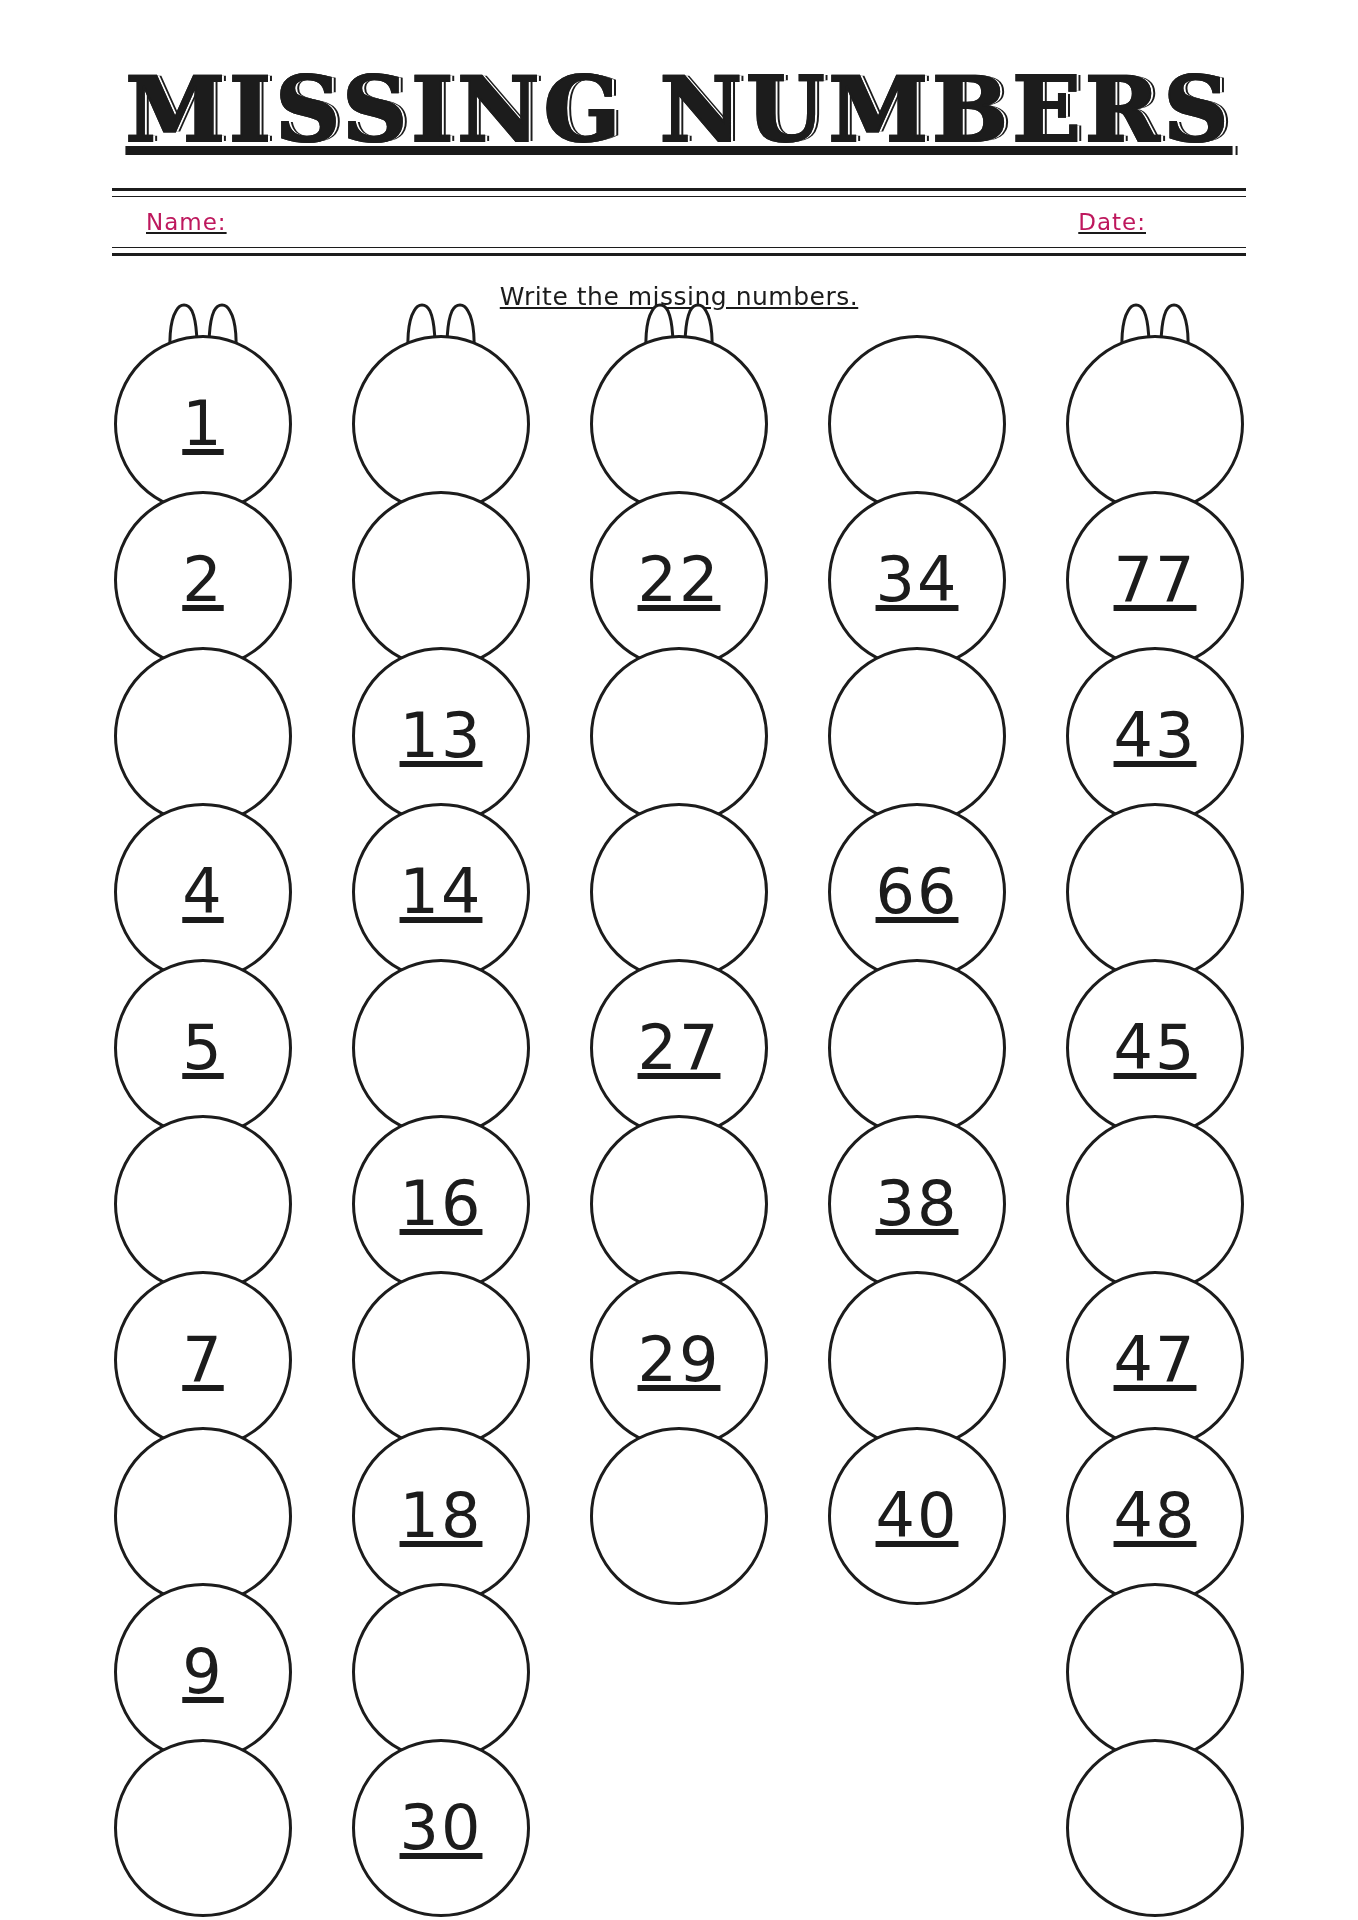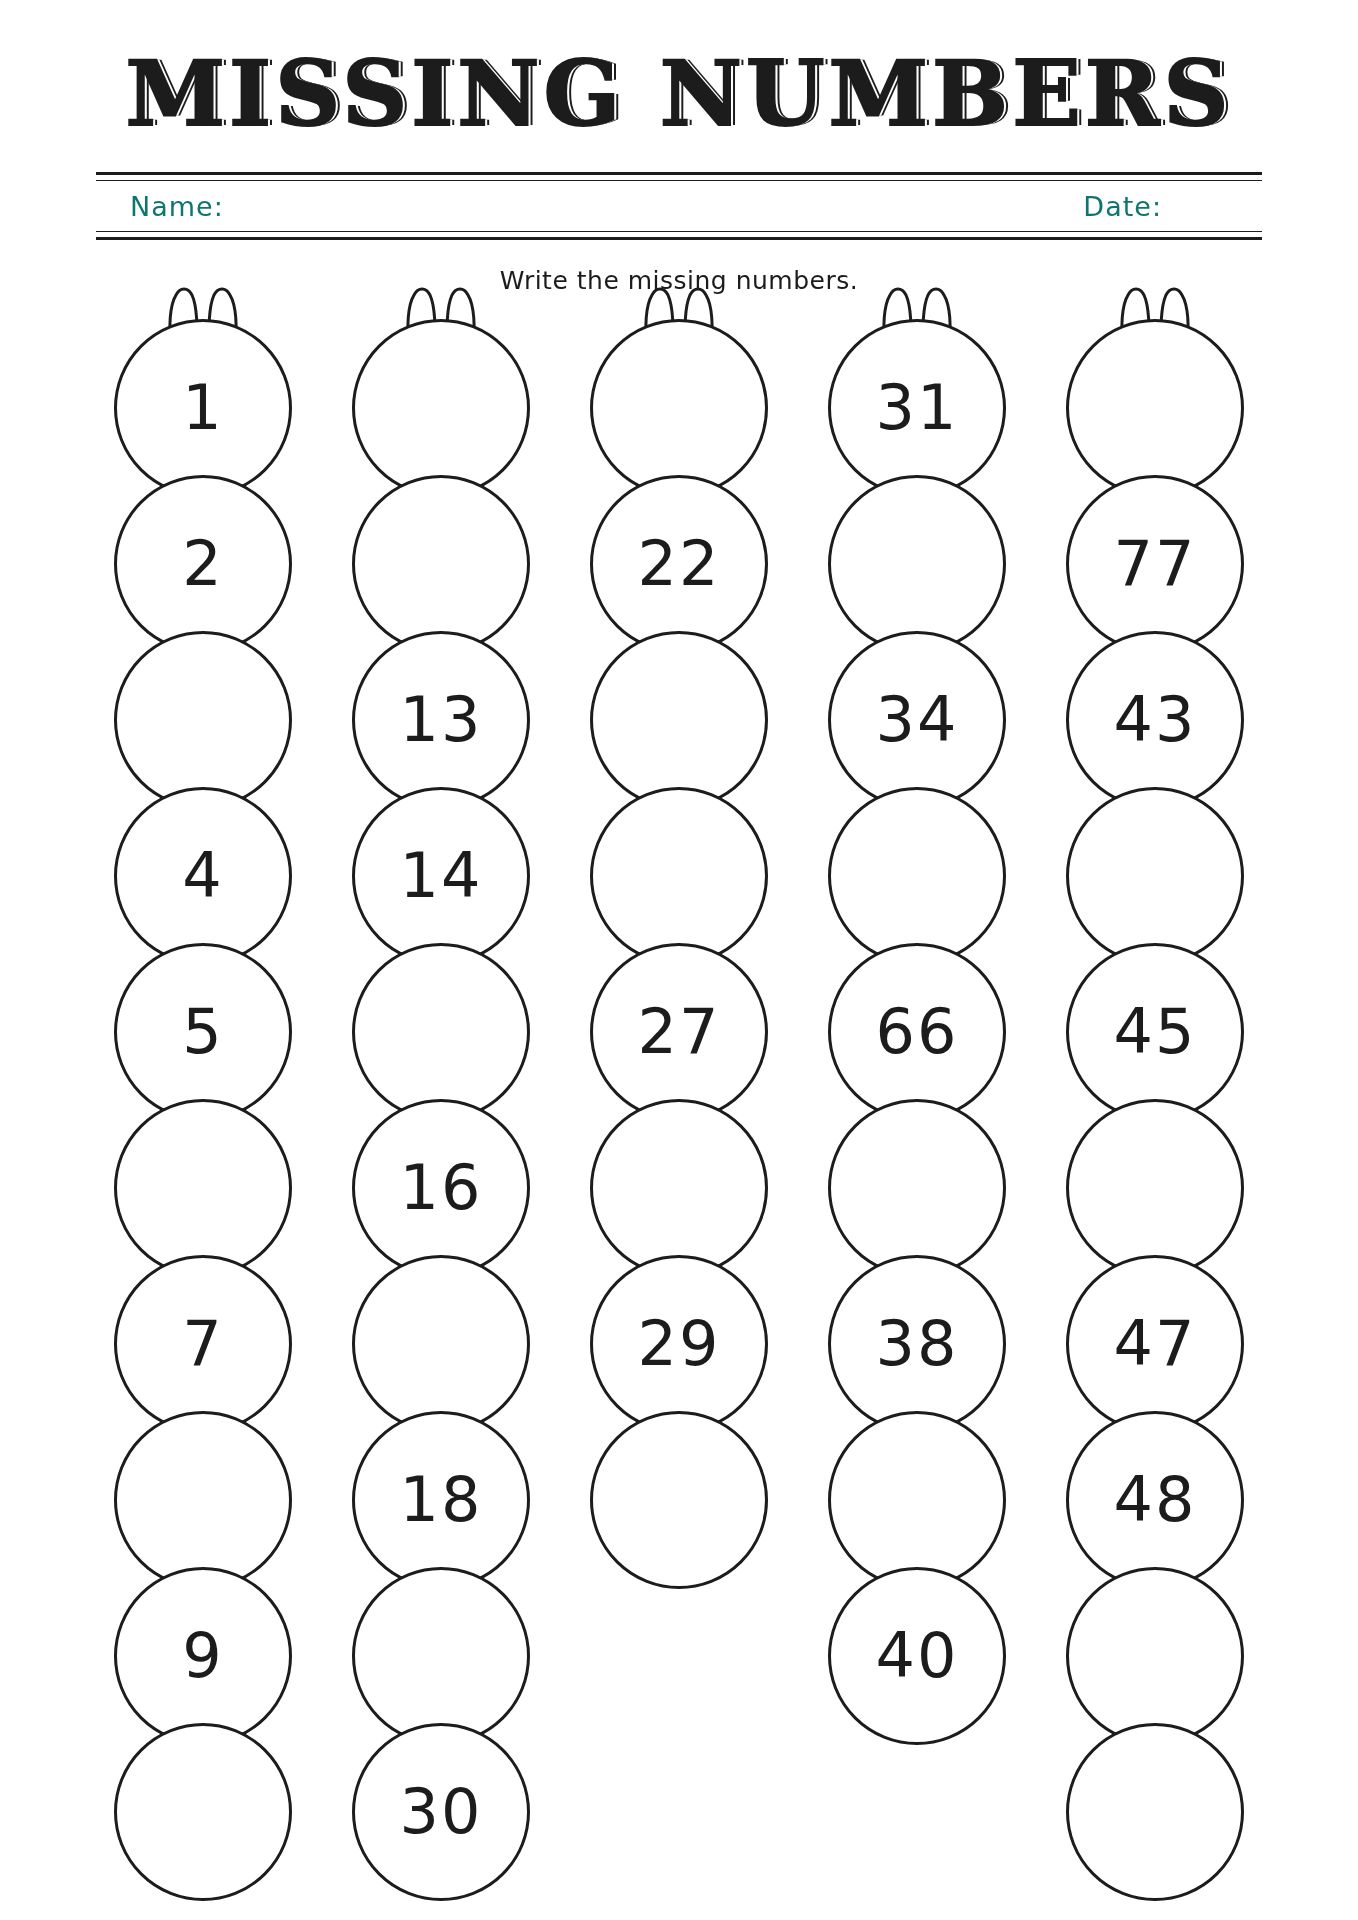--- a/index.html
+++ b/index.html
@@ -12,21 +12,22 @@
     height: 1920px;
     font-family: "DejaVu Sans", sans-serif;
     color: #1a1a1a;
     overflow: hidden;
   }
   .page {
     position: relative;
     width: 1358px;
     height: 1920px;
     box-sizing: border-box;
-    padding: 0;
+    padding: 16px;
+    text-decoration: underline;
   }
 
   
   .title-wrap {
     padding-top: 48px;
     text-align: center;
   }
   .title {
     font-family: "DejaVu Serif", serif;
     font-weight: bold;
@@ -67,23 +68,23 @@
   }
   .band-inner {
     display: flex;
     justify-content: space-between;
     align-items: center;
     height: 62px;
     padding: 0 34px;
   }
   .field-label {
     font-family: "DejaVu Sans", sans-serif;
-    font-size: 27px;
+    font-size: 23px;
     letter-spacing: 1px;
-    color: #0f766e;
+    color: #be185d;
   }
   .field-label.date {
     margin-right: 66px;
   }
 
   
   .instruction {
     text-align: center;
     font-family: "DejaVu Sans", sans-serif;
     font-size: 25px;
@@ -287,67 +288,59 @@
           <div class="circle"></div>
           <span class="num">29</span>
         </div>
         <div class="cell">
           <div class="circle"></div>
           <span class="num empty"></span>
         </div>
       </div>
       <div class="column">
         <div class="cell">
+          <div class="circle"></div>
+          <span class="num empty"></span>
+        </div>
+        <div class="cell">
+          <div class="circle"></div>
+          <span class="num">34</span>
+        </div>
+        <div class="cell">
+          <div class="circle"></div>
+          <span class="num empty"></span>
+        </div>
+        <div class="cell">
+          <div class="circle"></div>
+          <span class="num">66</span>
+        </div>
+        <div class="cell">
+          <div class="circle"></div>
+          <span class="num empty"></span>
+        </div>
+        <div class="cell">
+          <div class="circle"></div>
+          <span class="num">38</span>
+        </div>
+        <div class="cell">
+          <div class="circle"></div>
+          <span class="num empty"></span>
+        </div>
+        <div class="cell">
+          <div class="circle"></div>
+          <span class="num">40</span>
+        </div>
+      </div>
+      <div class="column">
+        <div class="cell">
           <div class="ears"><svg width="178" height="70" viewBox="0 0 178 70">
               <path d="M58 66 C54 44 56 22 62 12 C66 4 74 4 78 12 C83 23 84 46 82 66" fill="#ffffff" stroke="#1c1c1c" stroke-width="3" stroke-linejoin="round"></path>
               <path d="M120 66 C124 44 122 22 116 12 C112 4 104 4 100 12 C95 23 94 46 96 66" fill="#ffffff" stroke="#1c1c1c" stroke-width="3" stroke-linejoin="round"></path>
             </svg></div>
           <div class="circle"></div>
-          <span class="num">31</span>
-        </div>
-        <div class="cell">
-          <div class="circle"></div>
-          <span class="num empty"></span>
-        </div>
-        <div class="cell">
-          <div class="circle"></div>
-          <span class="num">34</span>
-        </div>
-        <div class="cell">
-          <div class="circle"></div>
-          <span class="num empty"></span>
-        </div>
-        <div class="cell">
-          <div class="circle"></div>
-          <span class="num">66</span>
-        </div>
-        <div class="cell">
-          <div class="circle"></div>
-          <span class="num empty"></span>
-        </div>
-        <div class="cell">
-          <div class="circle"></div>
-          <span class="num">38</span>
-        </div>
-        <div class="cell">
-          <div class="circle"></div>
-          <span class="num empty"></span>
-        </div>
-        <div class="cell">
-          <div class="circle"></div>
-          <span class="num">40</span>
-        </div>
-      </div>
-      <div class="column">
-        <div class="cell">
-          <div class="ears"><svg width="178" height="70" viewBox="0 0 178 70">
-              <path d="M58 66 C54 44 56 22 62 12 C66 4 74 4 78 12 C83 23 84 46 82 66" fill="#ffffff" stroke="#1c1c1c" stroke-width="3" stroke-linejoin="round"></path>
-              <path d="M120 66 C124 44 122 22 116 12 C112 4 104 4 100 12 C95 23 94 46 96 66" fill="#ffffff" stroke="#1c1c1c" stroke-width="3" stroke-linejoin="round"></path>
-            </svg></div>
-          <div class="circle"></div>
           <span class="num empty"></span>
         </div>
         <div class="cell">
           <div class="circle"></div>
           <span class="num">77</span>
         </div>
         <div class="cell">
           <div class="circle"></div>
           <span class="num">43</span>
         </div>

